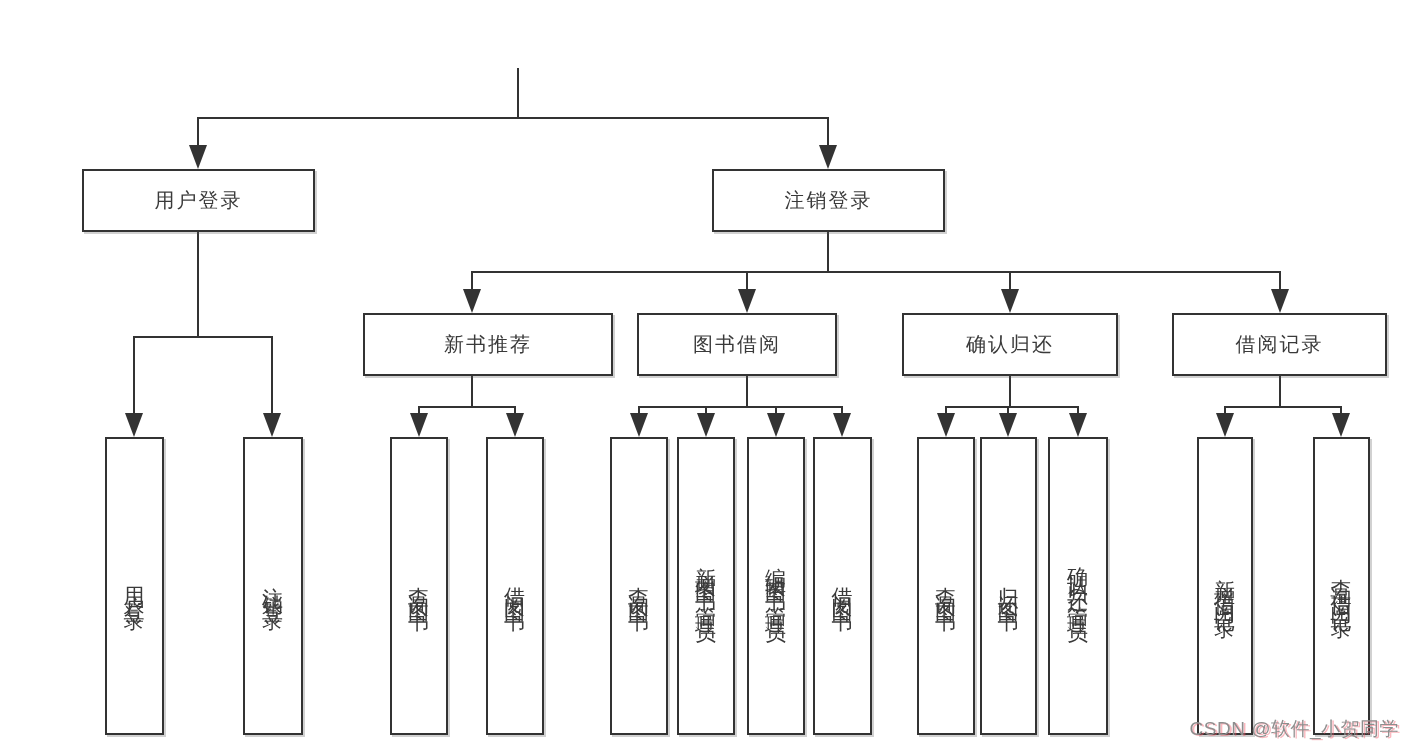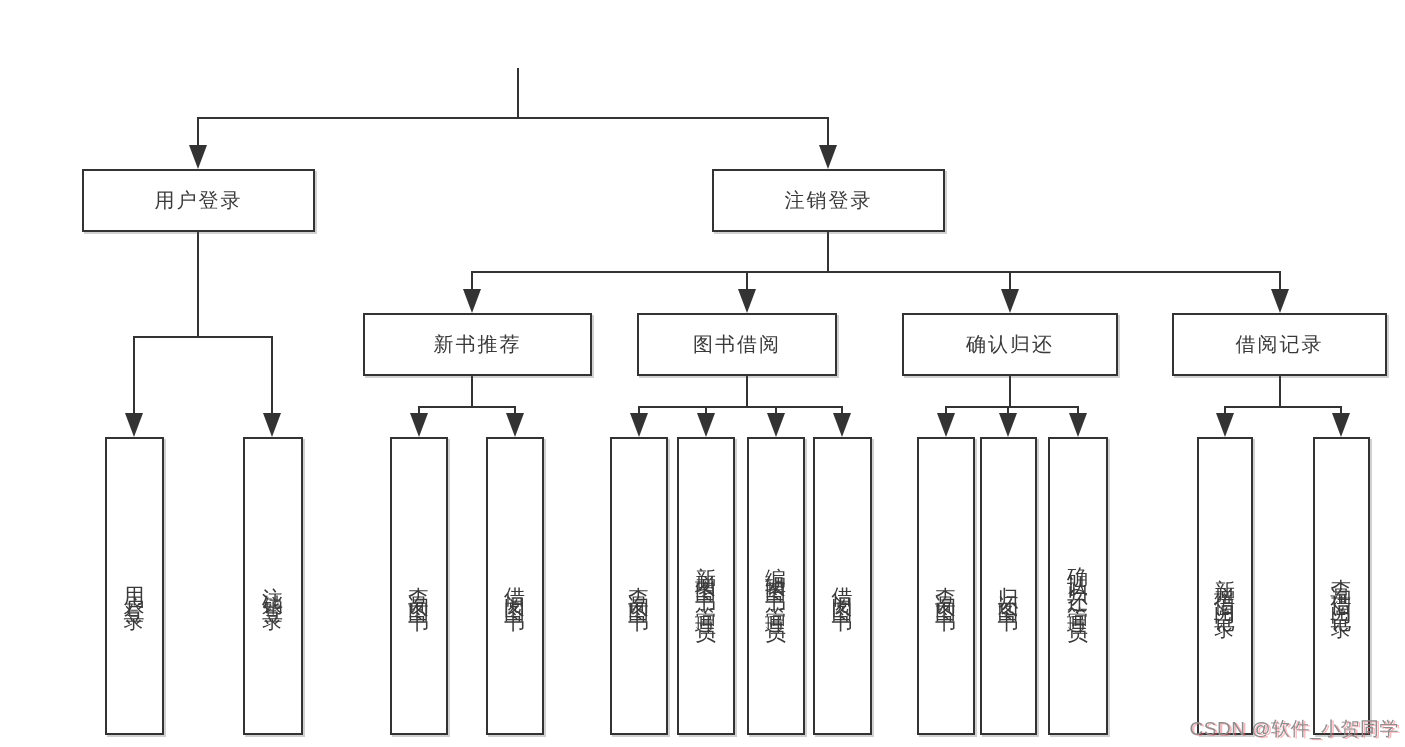--- a/index.html
+++ b/index.html
@@ -105,21 +105,21 @@
   </div>
 
 
   <div class="box" style="left:82px;top:169px;width:233px;height:63px">
     <span class="lbl">用户登录</span>
   </div>
   <div class="box" style="left:712px;top:169px;width:233px;height:63px">
     <span class="lbl">注销登录</span>
   </div>
 
-  <div class="box" style="left:363px;top:313px;width:229px;height:63px">
+  <div class="box" style="left:363px;top:313px;width:250px;height:63px">
     <span class="lbl">新书推荐</span>
   </div>
   <div class="box" style="left:637px;top:313px;width:200px;height:63px">
     <span class="lbl">图书借阅</span>
   </div>
   <div class="box" style="left:902px;top:313px;width:216px;height:63px">
     <span class="lbl">确认归还</span>
   </div>
   <div class="box" style="left:1172px;top:313px;width:215px;height:63px">
     <span class="lbl">借阅记录</span>

